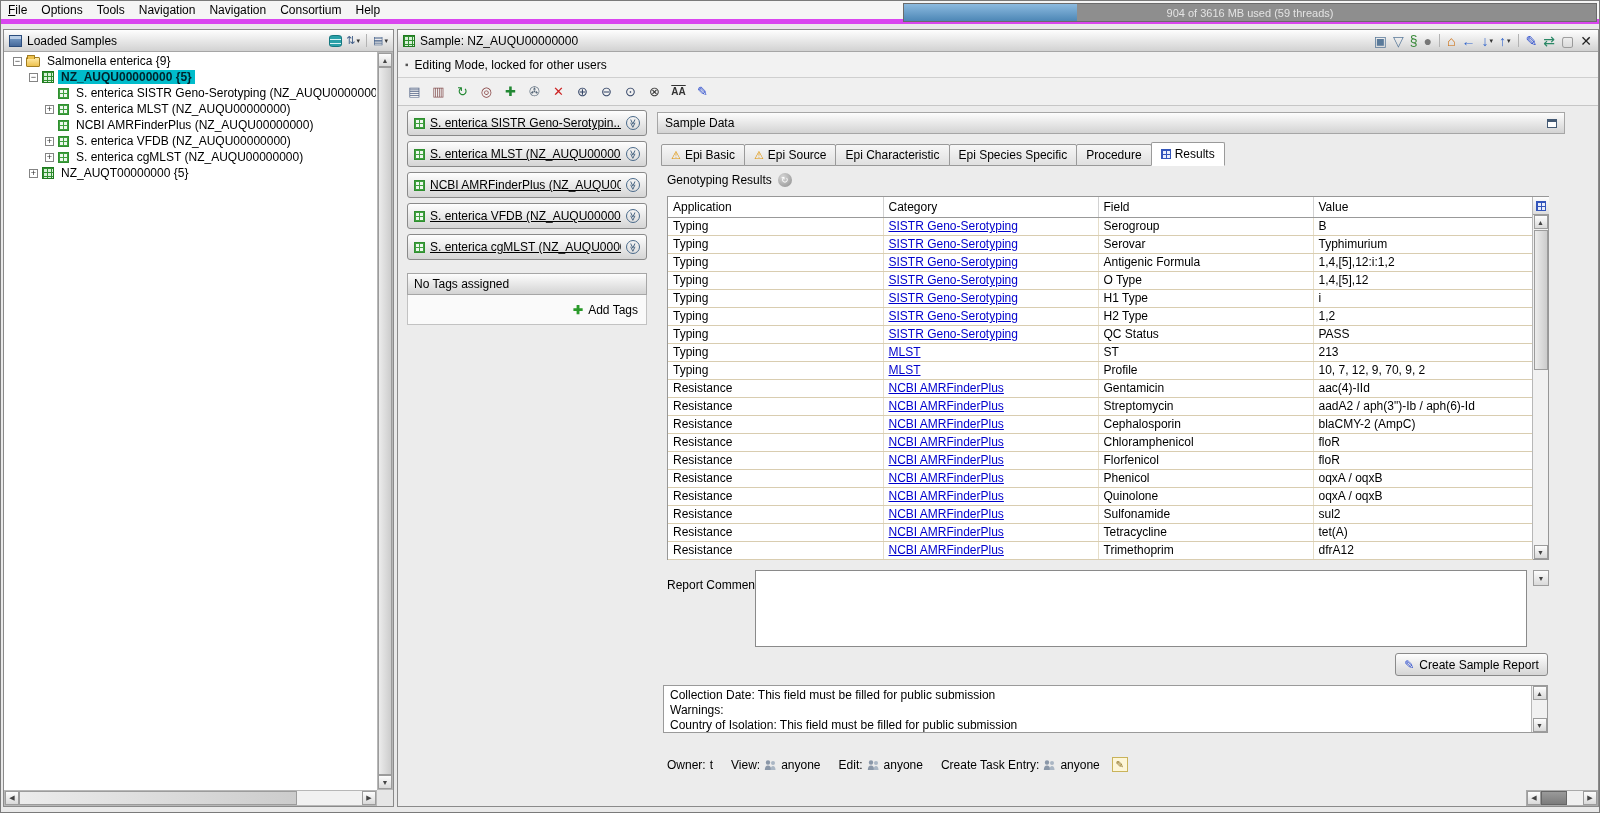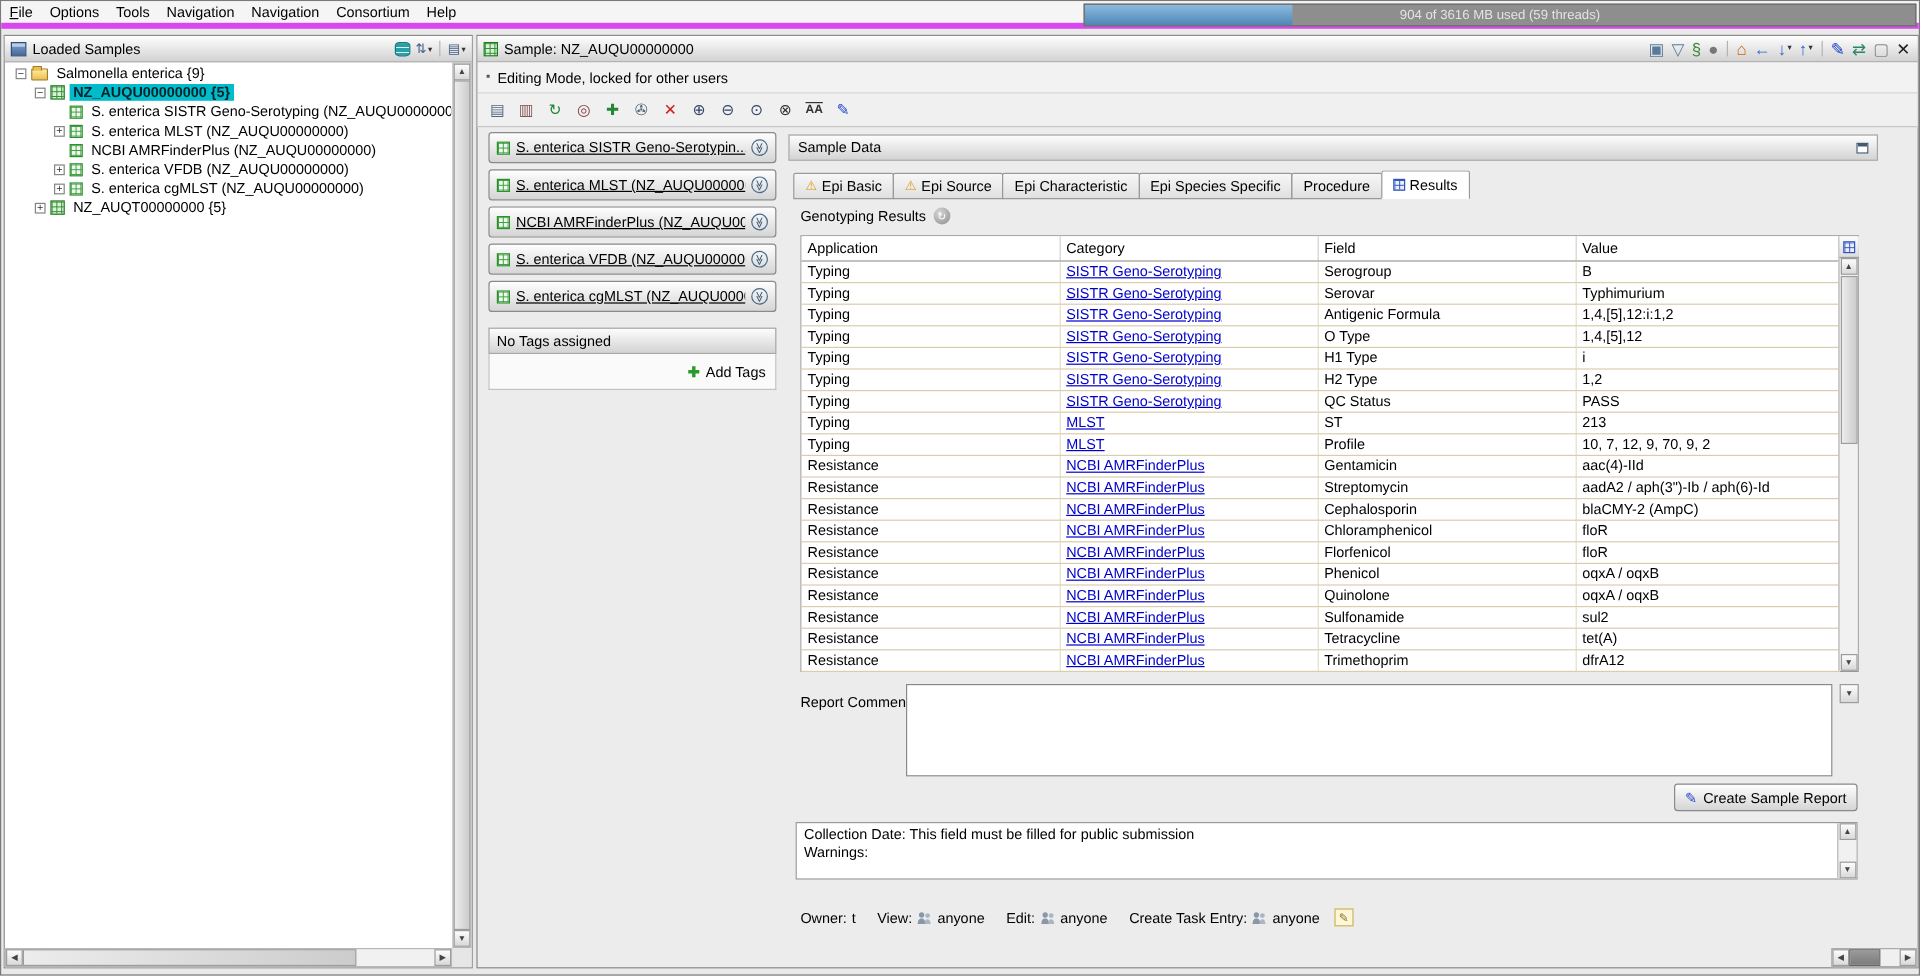--- a/index.html
+++ b/index.html
@@ -521,20 +521,21 @@
 
   <div id="create-report-btn">
     <span class="pen">✎</span>
     <span>Create Sample Report</span>
   </div>
 
   <div id="warnings-wrap">
     <div id="warnings-box">
         <div class="wline">Collection Date: This field must be filled for public submission</div>
         <div class="wline">Warnings:</div>
+        <div class="wline">Country of Isolation: This field must be filled for public submission</div>
       </div>
     <div id="warn-sb">
       <span class="sb-btn">▲</span>
       <span class="sb-btn">▼</span>
     </div>
   </div>
 
   <div id="perm-bar">
     <span>Owner:</span>
     <span>t</span>

